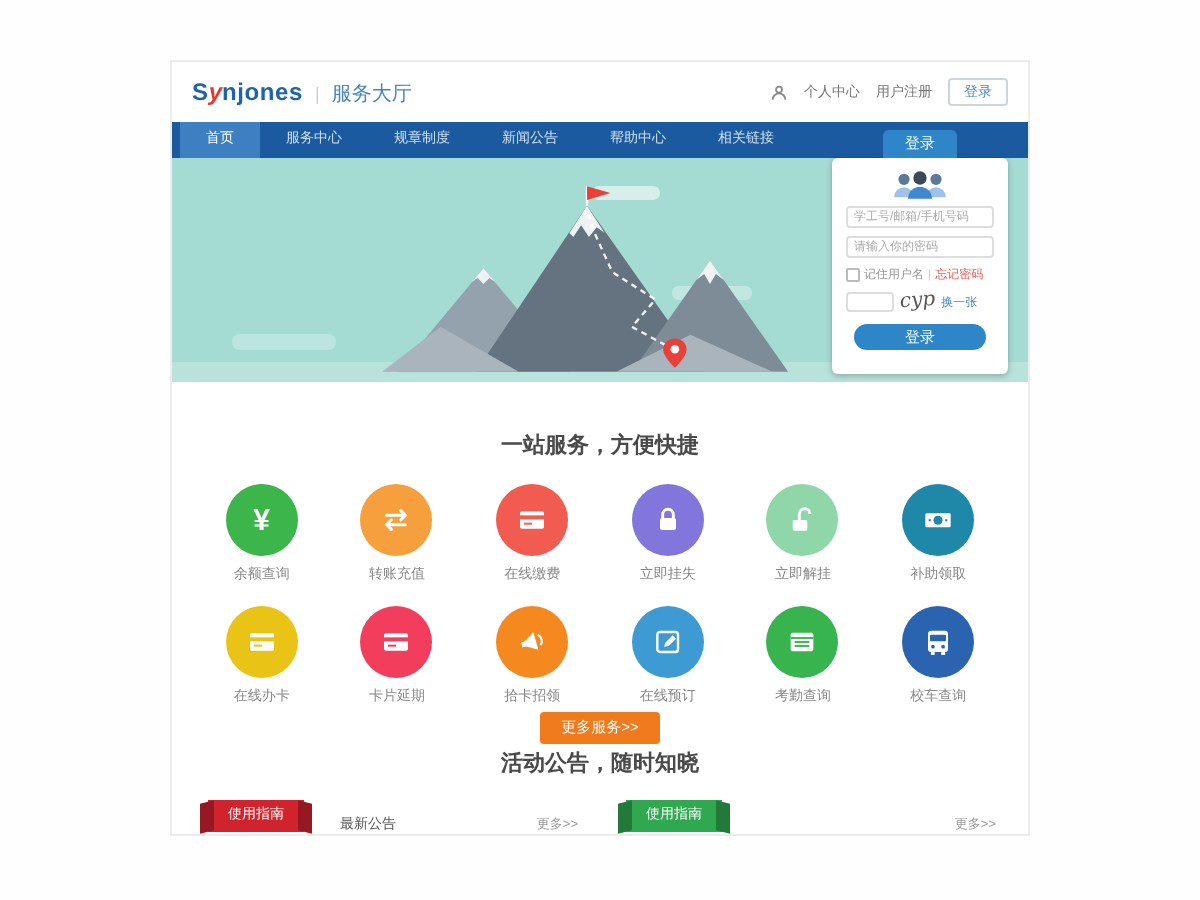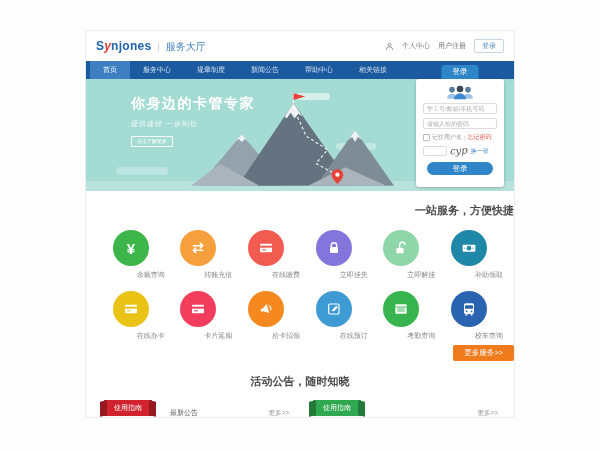--- a/index.html
+++ b/index.html
@@ -55,21 +55,21 @@
   .sep{color:#ccc}
   .captcha-row{display:flex;align-items:center;gap:3px;margin-top:4px}
   .captcha-input{width:24px;height:10px;border:1px solid #ddd;border-radius:2px;font-size:6px;padding:0 2px;box-sizing:border-box}
   .captcha-img{font-family:"DejaVu Serif",serif;font-style:italic;font-size:10px;color:#555;
         transform:rotate(-4deg);cursor:pointer;line-height:10px}
   .captcha-refresh{font-size:6px;color:#3f86c9;cursor:pointer}
   .login-submit{margin:6px auto 0 auto;width:66px;height:13px;background:#2e86c9;border-radius:7px;
         color:#fff;font-size:7.5px;line-height:13px;text-align:center;cursor:pointer}
 
   
-  .services{background:#fff;text-align:right;padding-top:8px;height:175px;box-sizing:border-box}
+  .services{background:#fff;text-align:center;padding-top:20px;height:175px;box-sizing:border-box}
   .section-title{font-size:11px;color:#4a4a4a;font-weight:600;margin:4px 0 12px 0}
   .svc-grid{display:grid;grid-template-columns:repeat(6,1fr);width:406px;margin:0 auto;row-gap:11px}
   .svc{cursor:pointer}
   .svc-circle{width:36px;height:36px;border-radius:50%;margin:0 auto;display:flex;
         align-items:center;justify-content:center;color:#fff}
   .svc-circle .glyph{font-size:15px;font-weight:bold;color:#fff}
   .svc-label{font-size:7px;color:#888;margin-top:4px}
   .more-btn{display:inline-block;padding:3px 11px;color:#fff;font-size:7.5px;
         border-radius:2px;cursor:pointer}
 
@@ -124,25 +124,20 @@
     <div class="nav-item">帮助中心</div>
     <div class="nav-item">相关链接</div>
   </div>
 
   <div class="hero">
     <div class="cloud" style="left:210px;top:14px;width:34px;height:7px"></div>
     <div class="cloud" style="left:378px;top:22px;width:28px;height:6px;opacity:.8"></div>
     <div class="cloud" style="left:250px;top:64px;width:40px;height:7px;opacity:.6"></div>
     <div class="cloud" style="left:30px;bottom:16px;width:52px;height:8px;opacity:.5"></div>
 
-    <div class="hero-text">
-      <div class="hero-title">你身边的卡管专家</div>
-      <div class="hero-sub">提供捷径 一步到位</div>
-      <span class="hero-cta">点击了解更多</span>
-    </div>
 
     <div class="mountains">
       <svg width="205" height="95" viewBox="0 0 210 95">
         <polygon points="8,95 52,42 96,95" fill="#94a2ae"></polygon>
         <polygon points="46,49 52,42 58,49 55,47 52,50 49,47" fill="#eef2f5"></polygon>
         <polygon points="48,95 105,10 165,95" fill="#65727f"></polygon>
         <polygon points="96,24 105,10 114,24 110,21 106,26 102,20 98,26" fill="#eef2f5"></polygon>
         <polygon points="128,95 168,38 208,95" fill="#7e8c98"></polygon>
         <polygon points="161,48 168,38 175,48 171,45 168,50 165,45" fill="#eef2f5"></polygon>
         <polygon points="0,95 30,72 70,95" fill="#a9b4bd"></polygon>

